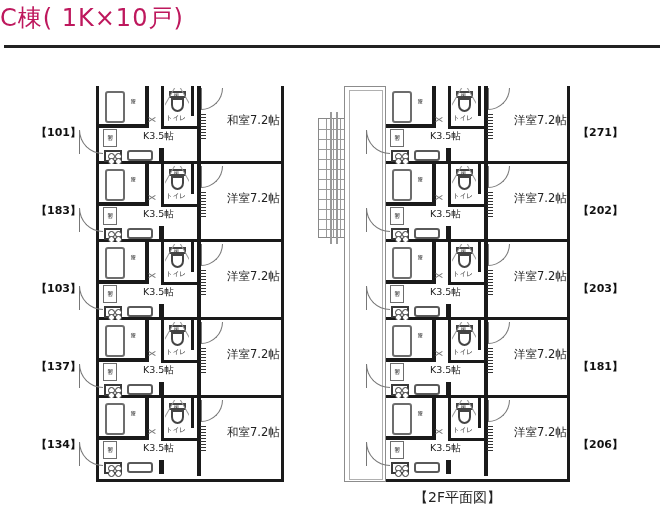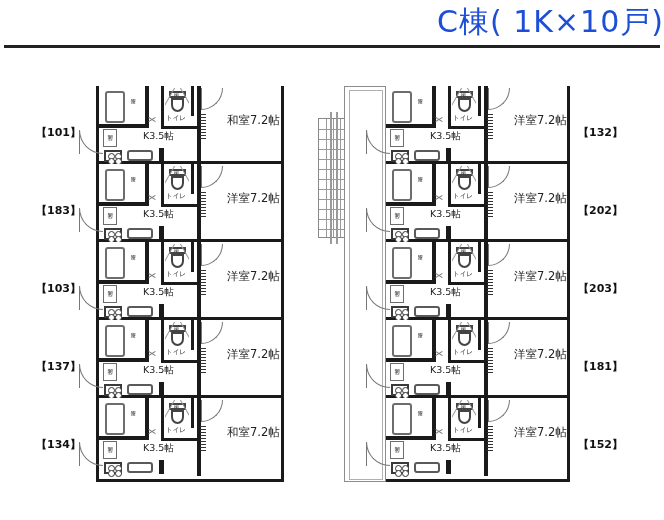--- a/index.html
+++ b/index.html
@@ -12,25 +12,25 @@
     position:relative;
   }
   .page{position:absolute;inset:0;}
 
   
   .title-wrap{
     position:absolute;left:0;top:0;width:664px;height:52px;
   }
   .title{
     position:absolute;left:0;top:2px;width:664px;
-    text-align:right;
-    font-size:30px;
+    text-align:left;
+    font-size:24px;
     letter-spacing:1px;
     font-weight:400;
-    color:#1d4ed8;
+    color:#be185d;
     font-family:"DejaVu Sans","Liberation Sans",sans-serif;
   }
   .title-rule{
     position:absolute;left:4px;top:45px;width:656px;height:0;
     border-top:3px solid #222;
   }
 
   
   .caption{
     position:absolute;
@@ -232,25 +232,25 @@
     <div class="title">C棟( 1K×10戸)</div>
     <div class="title-rule"></div>
   </div>
 
   <div class="unit-label lbl-left" style="top:125px">【101】</div>
   <div class="unit-label lbl-left" style="top:203px">【183】</div>
   <div class="unit-label lbl-left" style="top:281px">【103】</div>
   <div class="unit-label lbl-left" style="top:359px">【137】</div>
   <div class="unit-label lbl-left" style="top:437px">【134】</div>
 
-  <div class="unit-label lbl-right" style="top:125px">【132】</div>
+  <div class="unit-label lbl-right" style="top:125px">【271】</div>
   <div class="unit-label lbl-right" style="top:203px">【202】</div>
   <div class="unit-label lbl-right" style="top:281px">【203】</div>
   <div class="unit-label lbl-right" style="top:359px">【181】</div>
-  <div class="unit-label lbl-right" style="top:437px">【152】</div>
+  <div class="unit-label lbl-right" style="top:437px">【206】</div>
 
   <div class="plan" id="plan-1f">
     <div class="outer-wall"></div>
     <div id="units-1f">
         <div class="unit" style="left: 3px; top: 0px; width: 182px; height: 78px;">
           <div class="wall" style="left: 98px; top: 0px; width: 4px; height: 78px;"></div>
           <div class="wall" style="left: 0px; top: 38px; width: 46px; height: 4px;"></div>
           <div class="wall" style="left: 62px; top: 40px; width: 36px; height: 3px;"></div>
           <div class="wall" style="left: 46px; top: 0px; width: 4px; height: 42px;"></div>
           <div class="wall" style="left: 62px; top: 0px; width: 3px; height: 42px;"></div>
@@ -622,14 +622,15 @@
           <div class="wall" style="left: 60px; top: 62px; width: 5px; height: 14px;"></div>
           <div class="wall" style="left: 0px; top: 74px; width: 98px; height: 0px;"></div>
           <div class="slide-ticks" style="left: 101px; top: 28px; height: 26px;"></div>
           <div class="door-arc" style="left: 102px; top: 2px; width: 22px; height: 22px; border-radius: 0px 0px 100%; border-top: none; border-left: none;"></div>
           <div class="door-leaf" style="left: 102px; top: 2px; width: 1px; height: 22px;"></div>
           <div class="room-name main" style="left: 128px; top: 27px;">洋室7.2帖</div>
         </div>
       </div>
   </div>
 
+  <div class="caption cap-2f">【2F平面図】</div>
 
 </div>
 
 </body></html>

